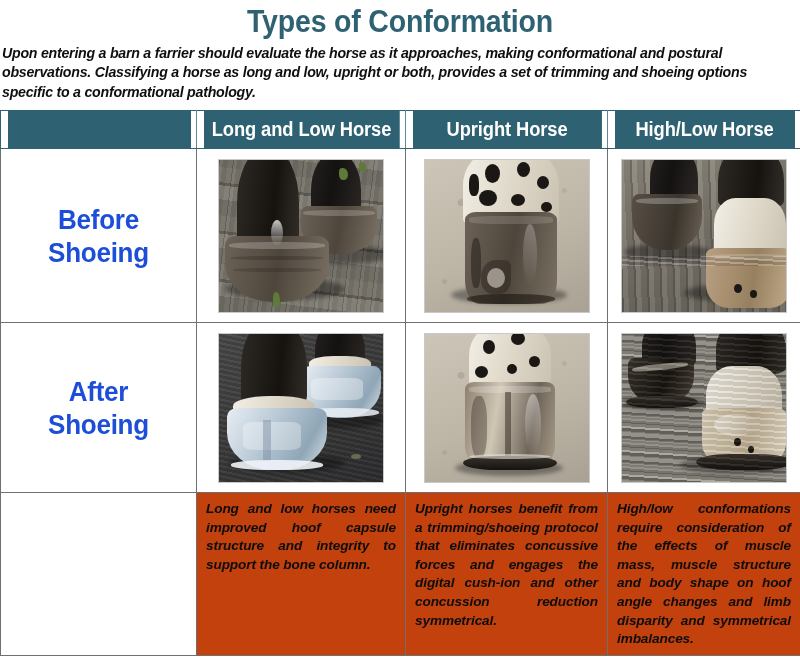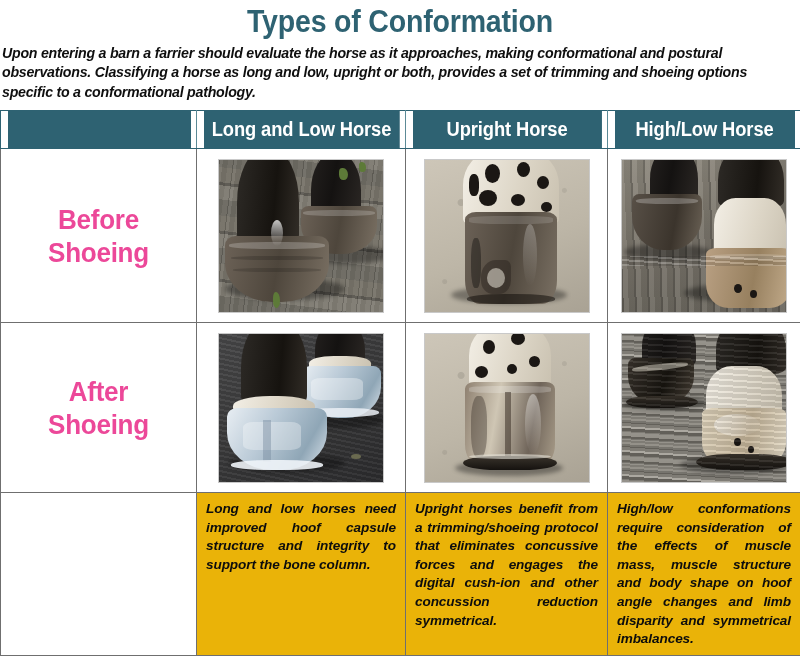--- a/index.html
+++ b/index.html
@@ -70,21 +70,21 @@
     border-left:1px solid #5c8a96;
     border-right:1px solid #5c8a96;
     letter-spacing:-0.1px;
     transform:scaleX(0.94);
   }
   tr.head th.corner{color:transparent;border-left:1px solid #2e6272;}
 
   
   td.rowlabel{
     text-align:center;
-    color:#ec4899;
+    color:#1d4ed8;
     font-size:28px;
     font-weight:bold;
     line-height:33px;
     letter-spacing:-0.3px;
   }
   td.rowlabel span{display:block;transform:scaleX(0.93);}
   td.blank{background:#fff;}
 
   
   td.media{height:174px;text-align:center;background:#fff;}
@@ -96,21 +96,21 @@
     position:relative;
     overflow:hidden;
     vertical-align:middle;
   }
   td.media.after .photo{height:148px;}
 
   
   td.note{
     vertical-align:top;
     padding:7px 9px 6px 9px;
-    background:#eab308;
+    background:#c2410c;
   }
   td.note p{
     margin:0;
     font-style:italic;
     font-weight:bold;
     font-size:13.6px;
     line-height:18.6px;
     text-align:justify;
     color:#0d0d0d;
     letter-spacing:-0.1px;

